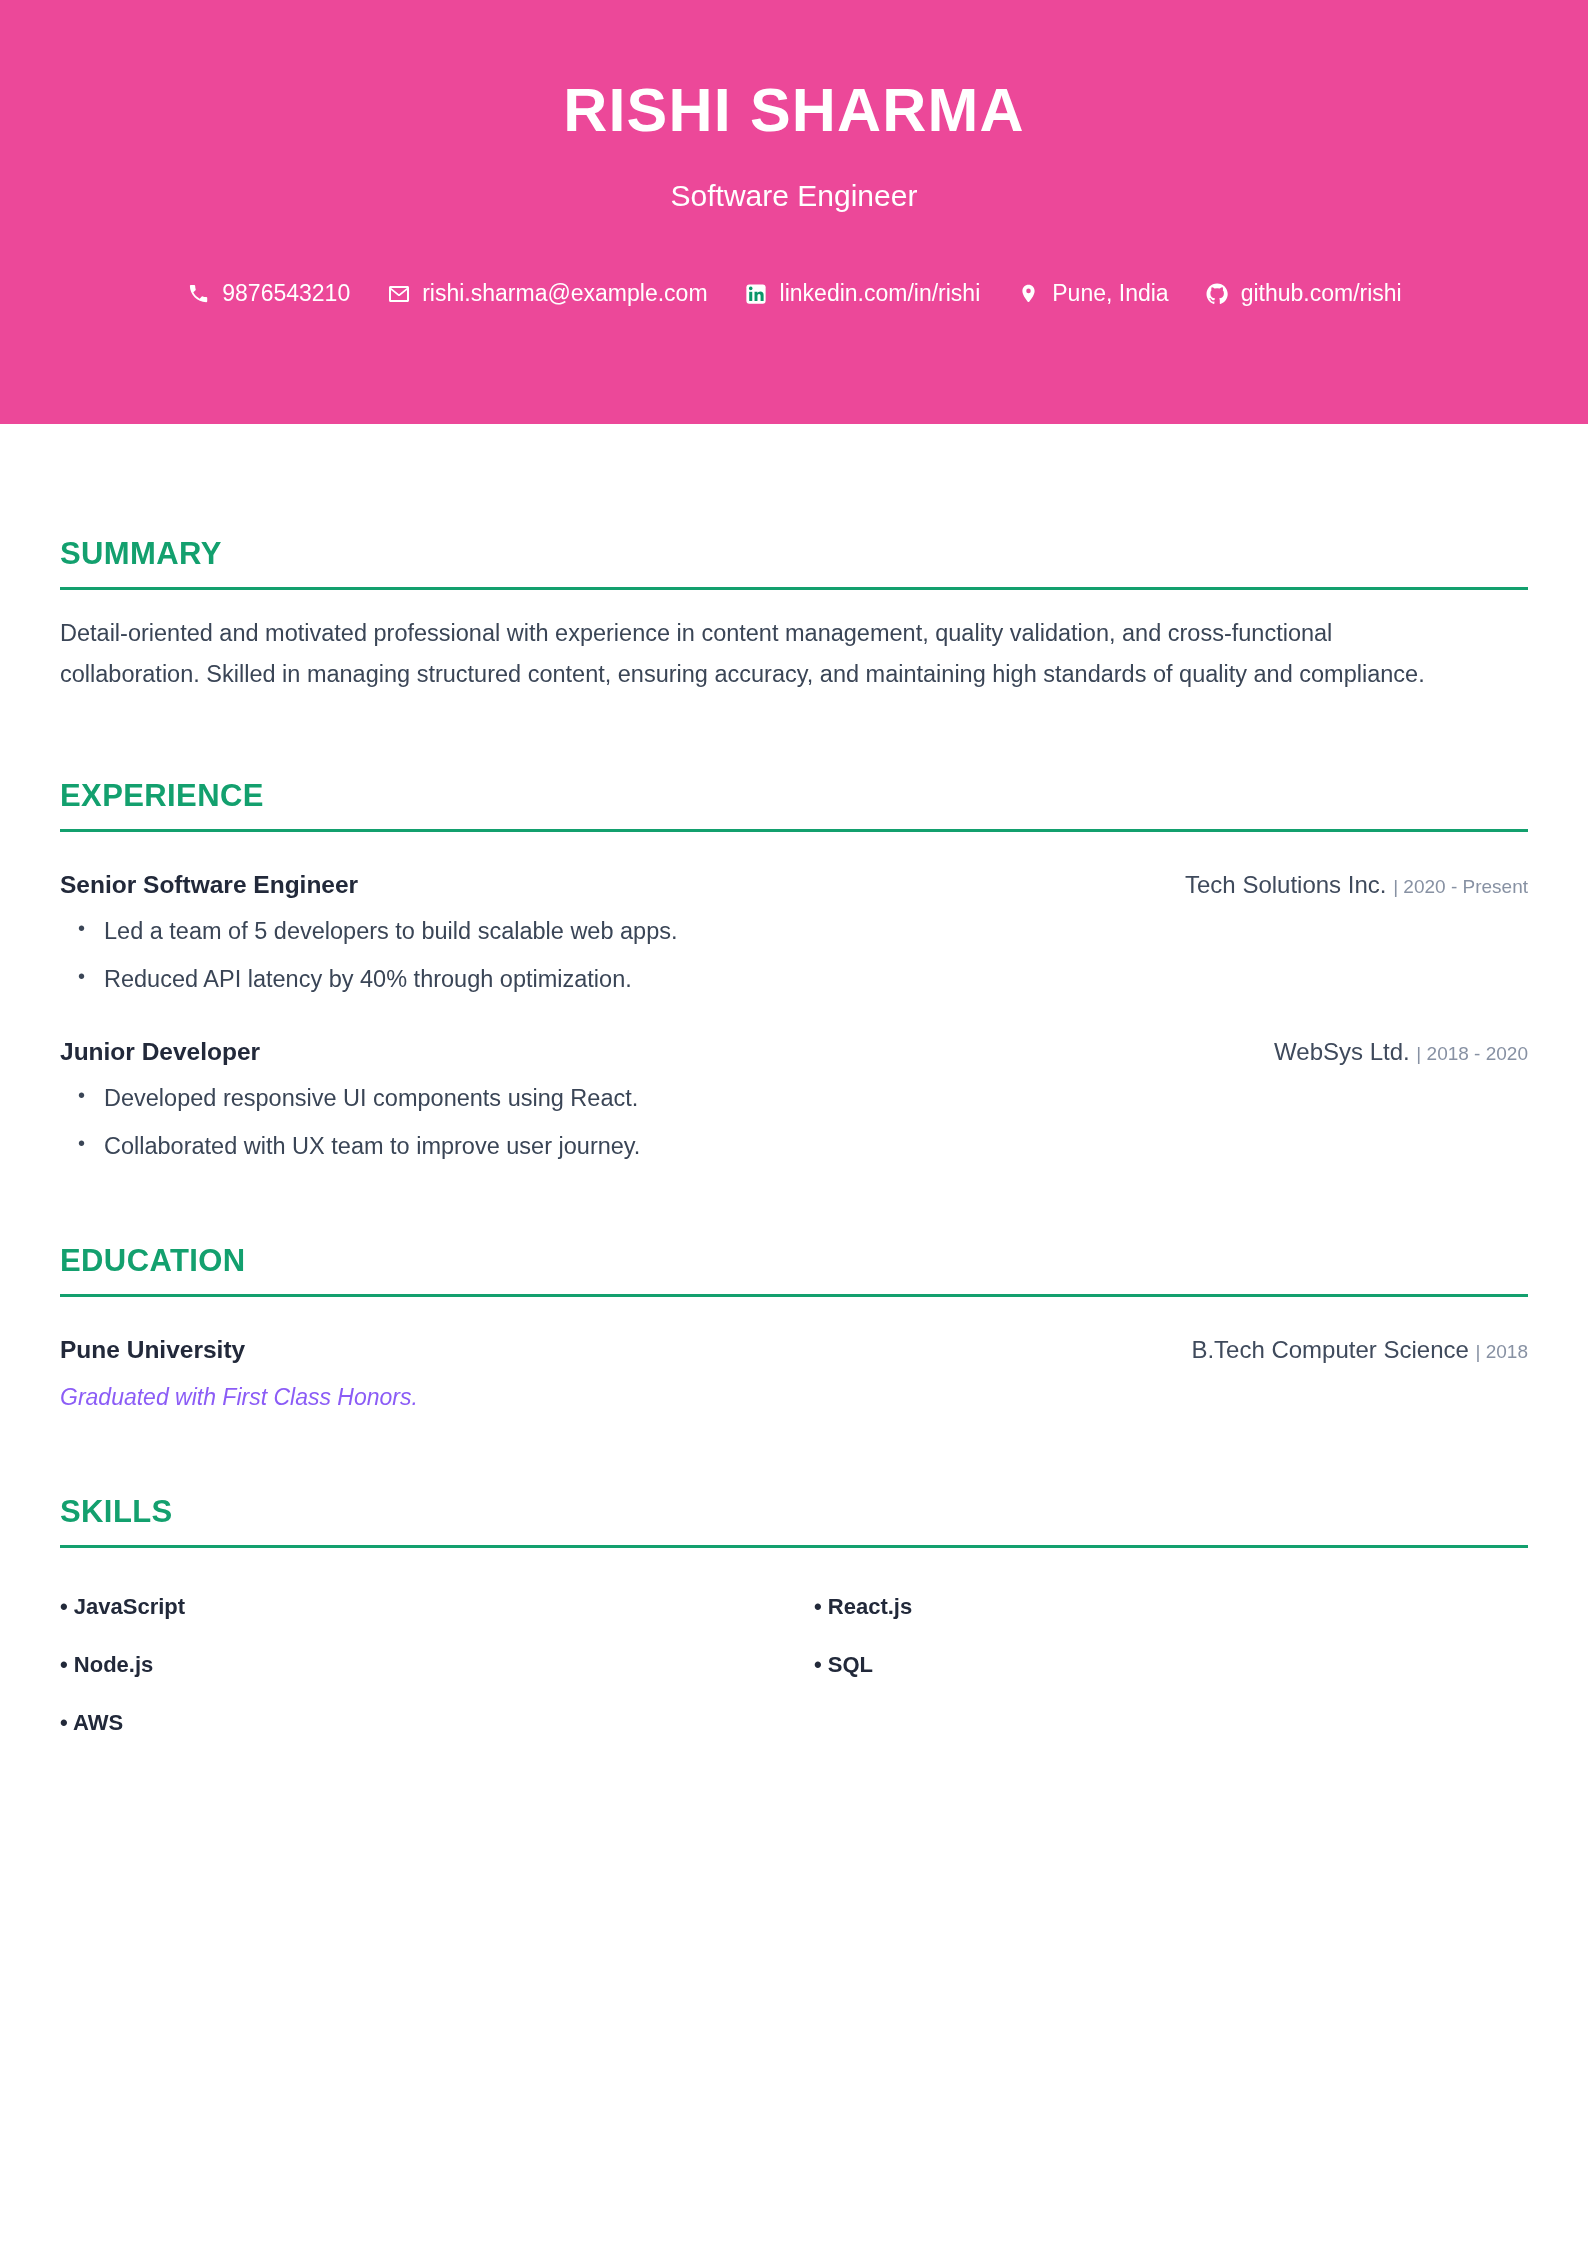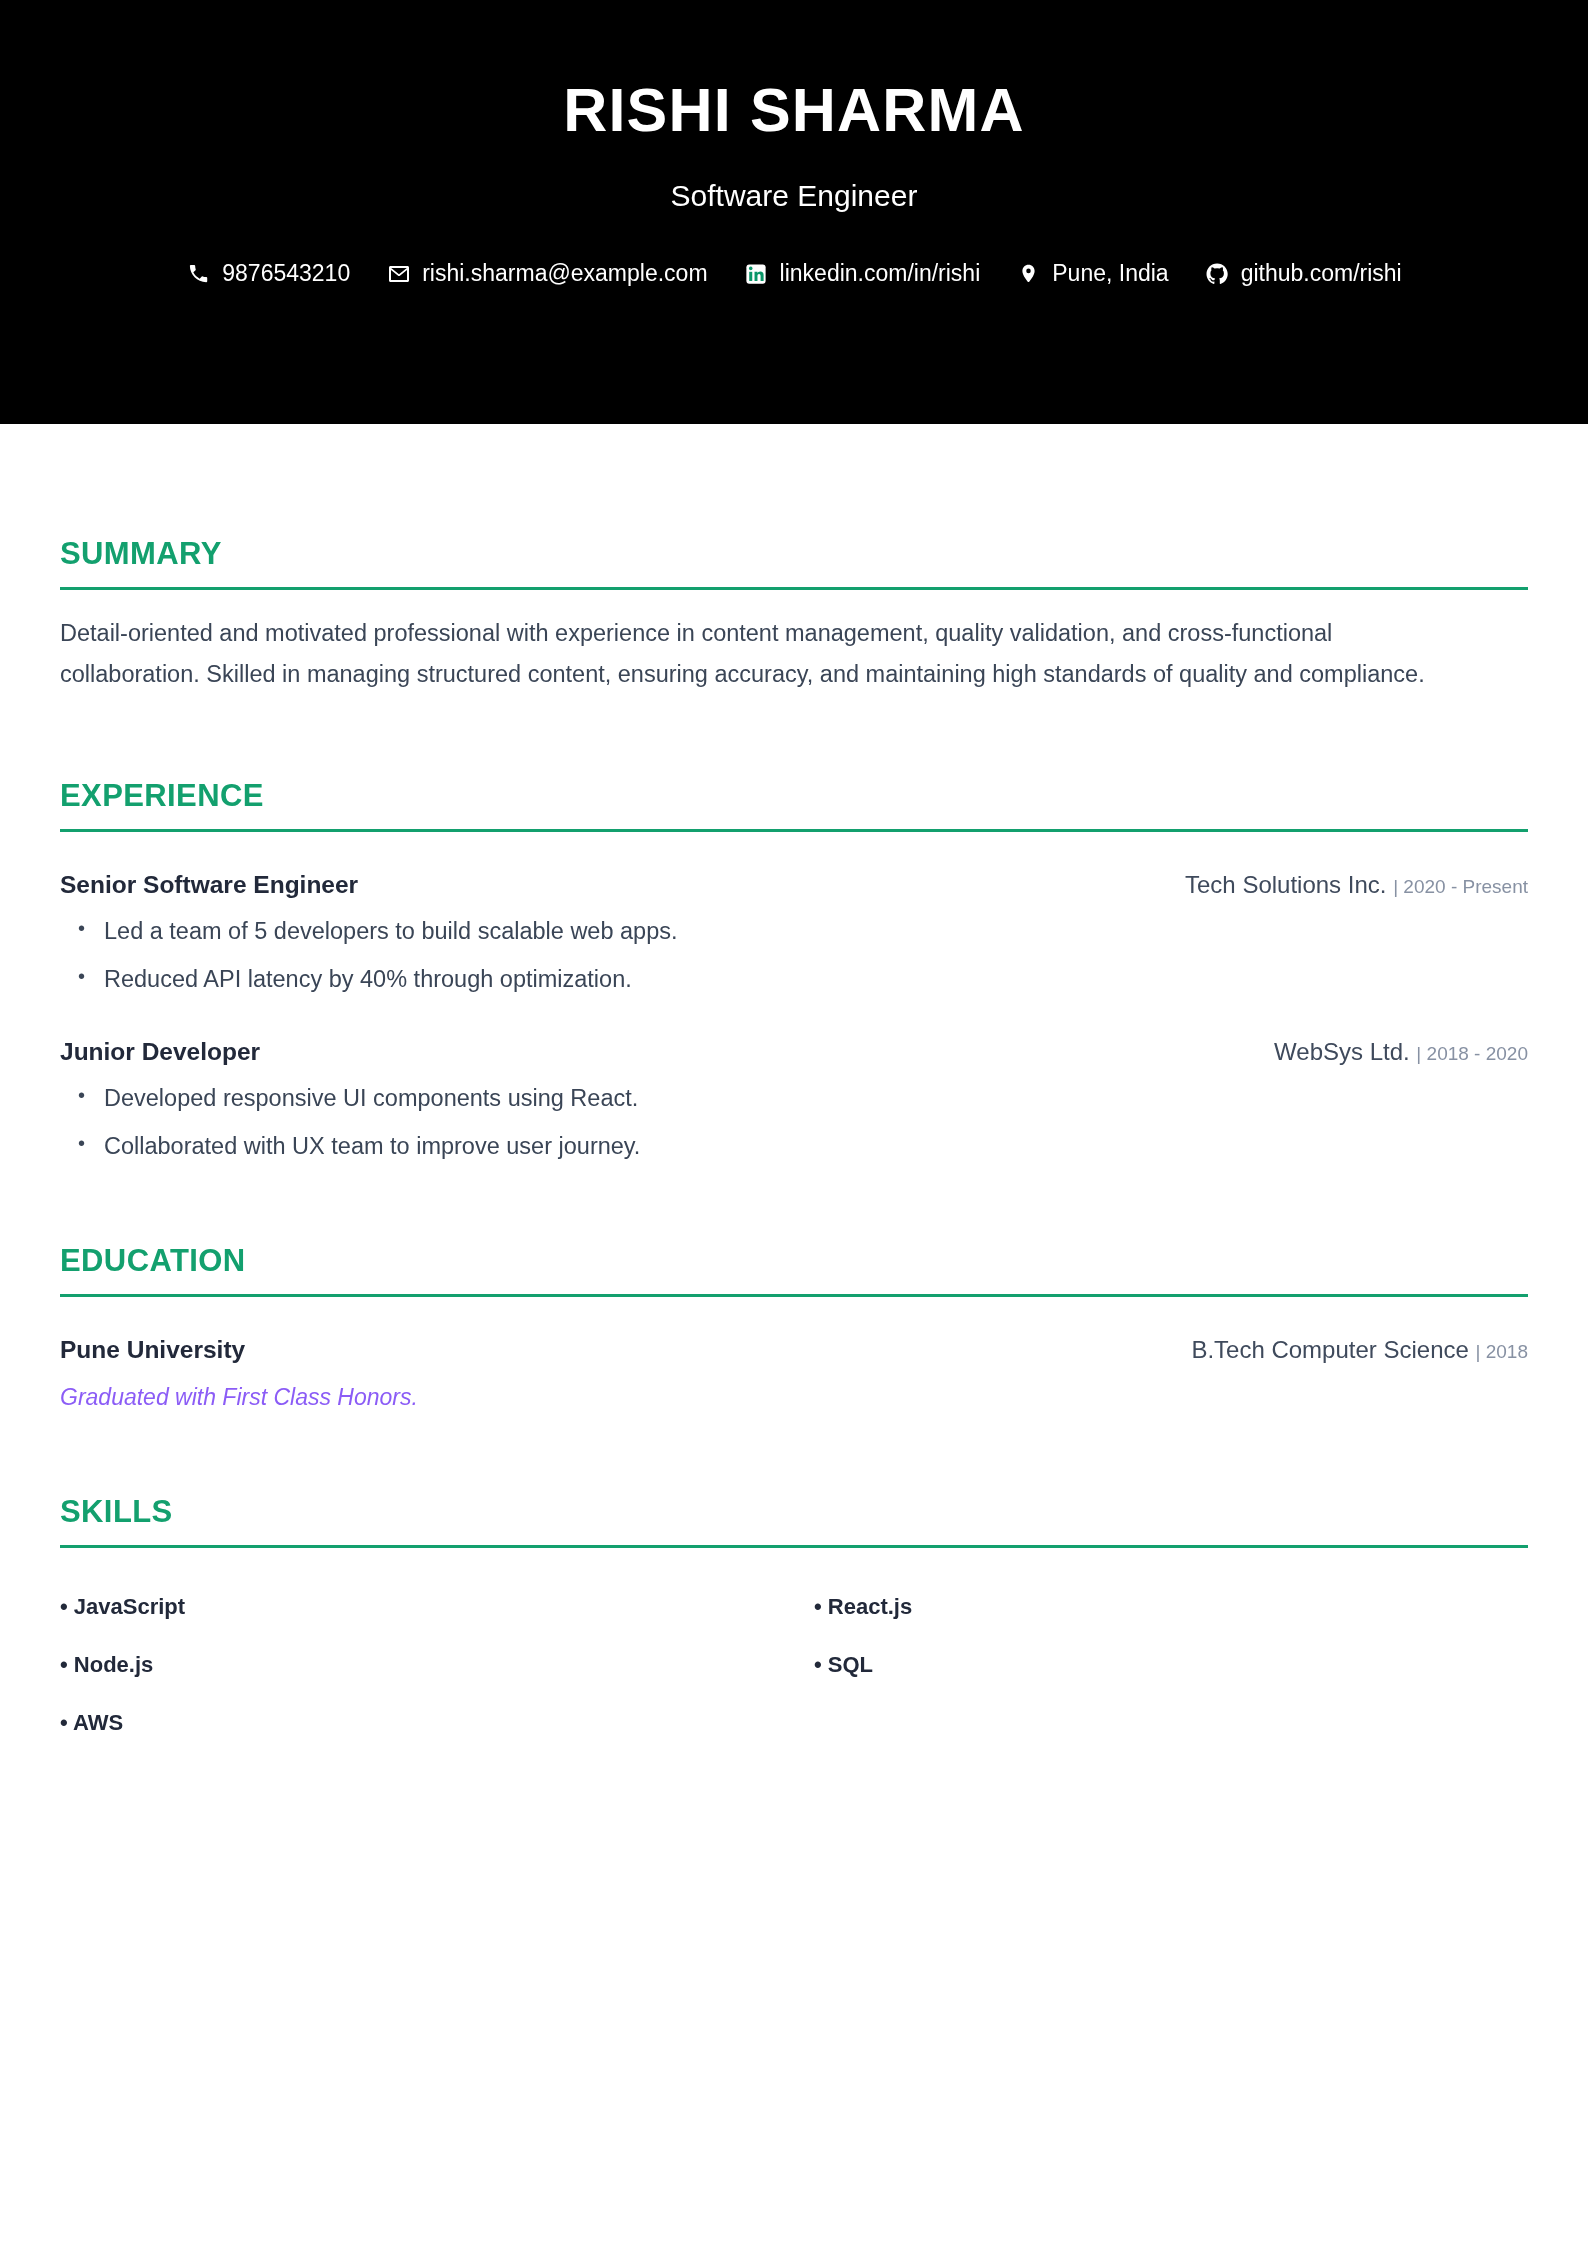--- a/index.html
+++ b/index.html
@@ -11,21 +11,21 @@
     width: 1588px;
     height: 2246px;
     font-family: "Liberation Sans", sans-serif;
     color: #2d3748;
     overflow: hidden;
     position: relative;
   }
 
   
   .header {
-    background: #000000;
+    background: #ec4899;
     width: 100%;
     height: 424px;
     box-sizing: border-box;
     padding: 78px 60px 0 60px;
     text-align: center;
     color: #ffffff;
   }
   .full-name {
     font-size: 61px;
     font-weight: 700;
@@ -39,21 +39,21 @@
     font-weight: 400;
     margin: 37px 0 0 0;
     line-height: 1.1;
     color: #ffffff;
   }
   .contact-row {
     display: flex;
     flex-wrap: wrap;
     justify-content: center;
     align-items: center;
-    margin-top: 48px;
+    margin-top: 68px;
     gap: 0px;
   }
   .contact-item {
     display: flex;
     align-items: center;
     font-size: 23px;
     color: #ffffff;
     white-space: nowrap;
     margin: 0 18px;
   }

